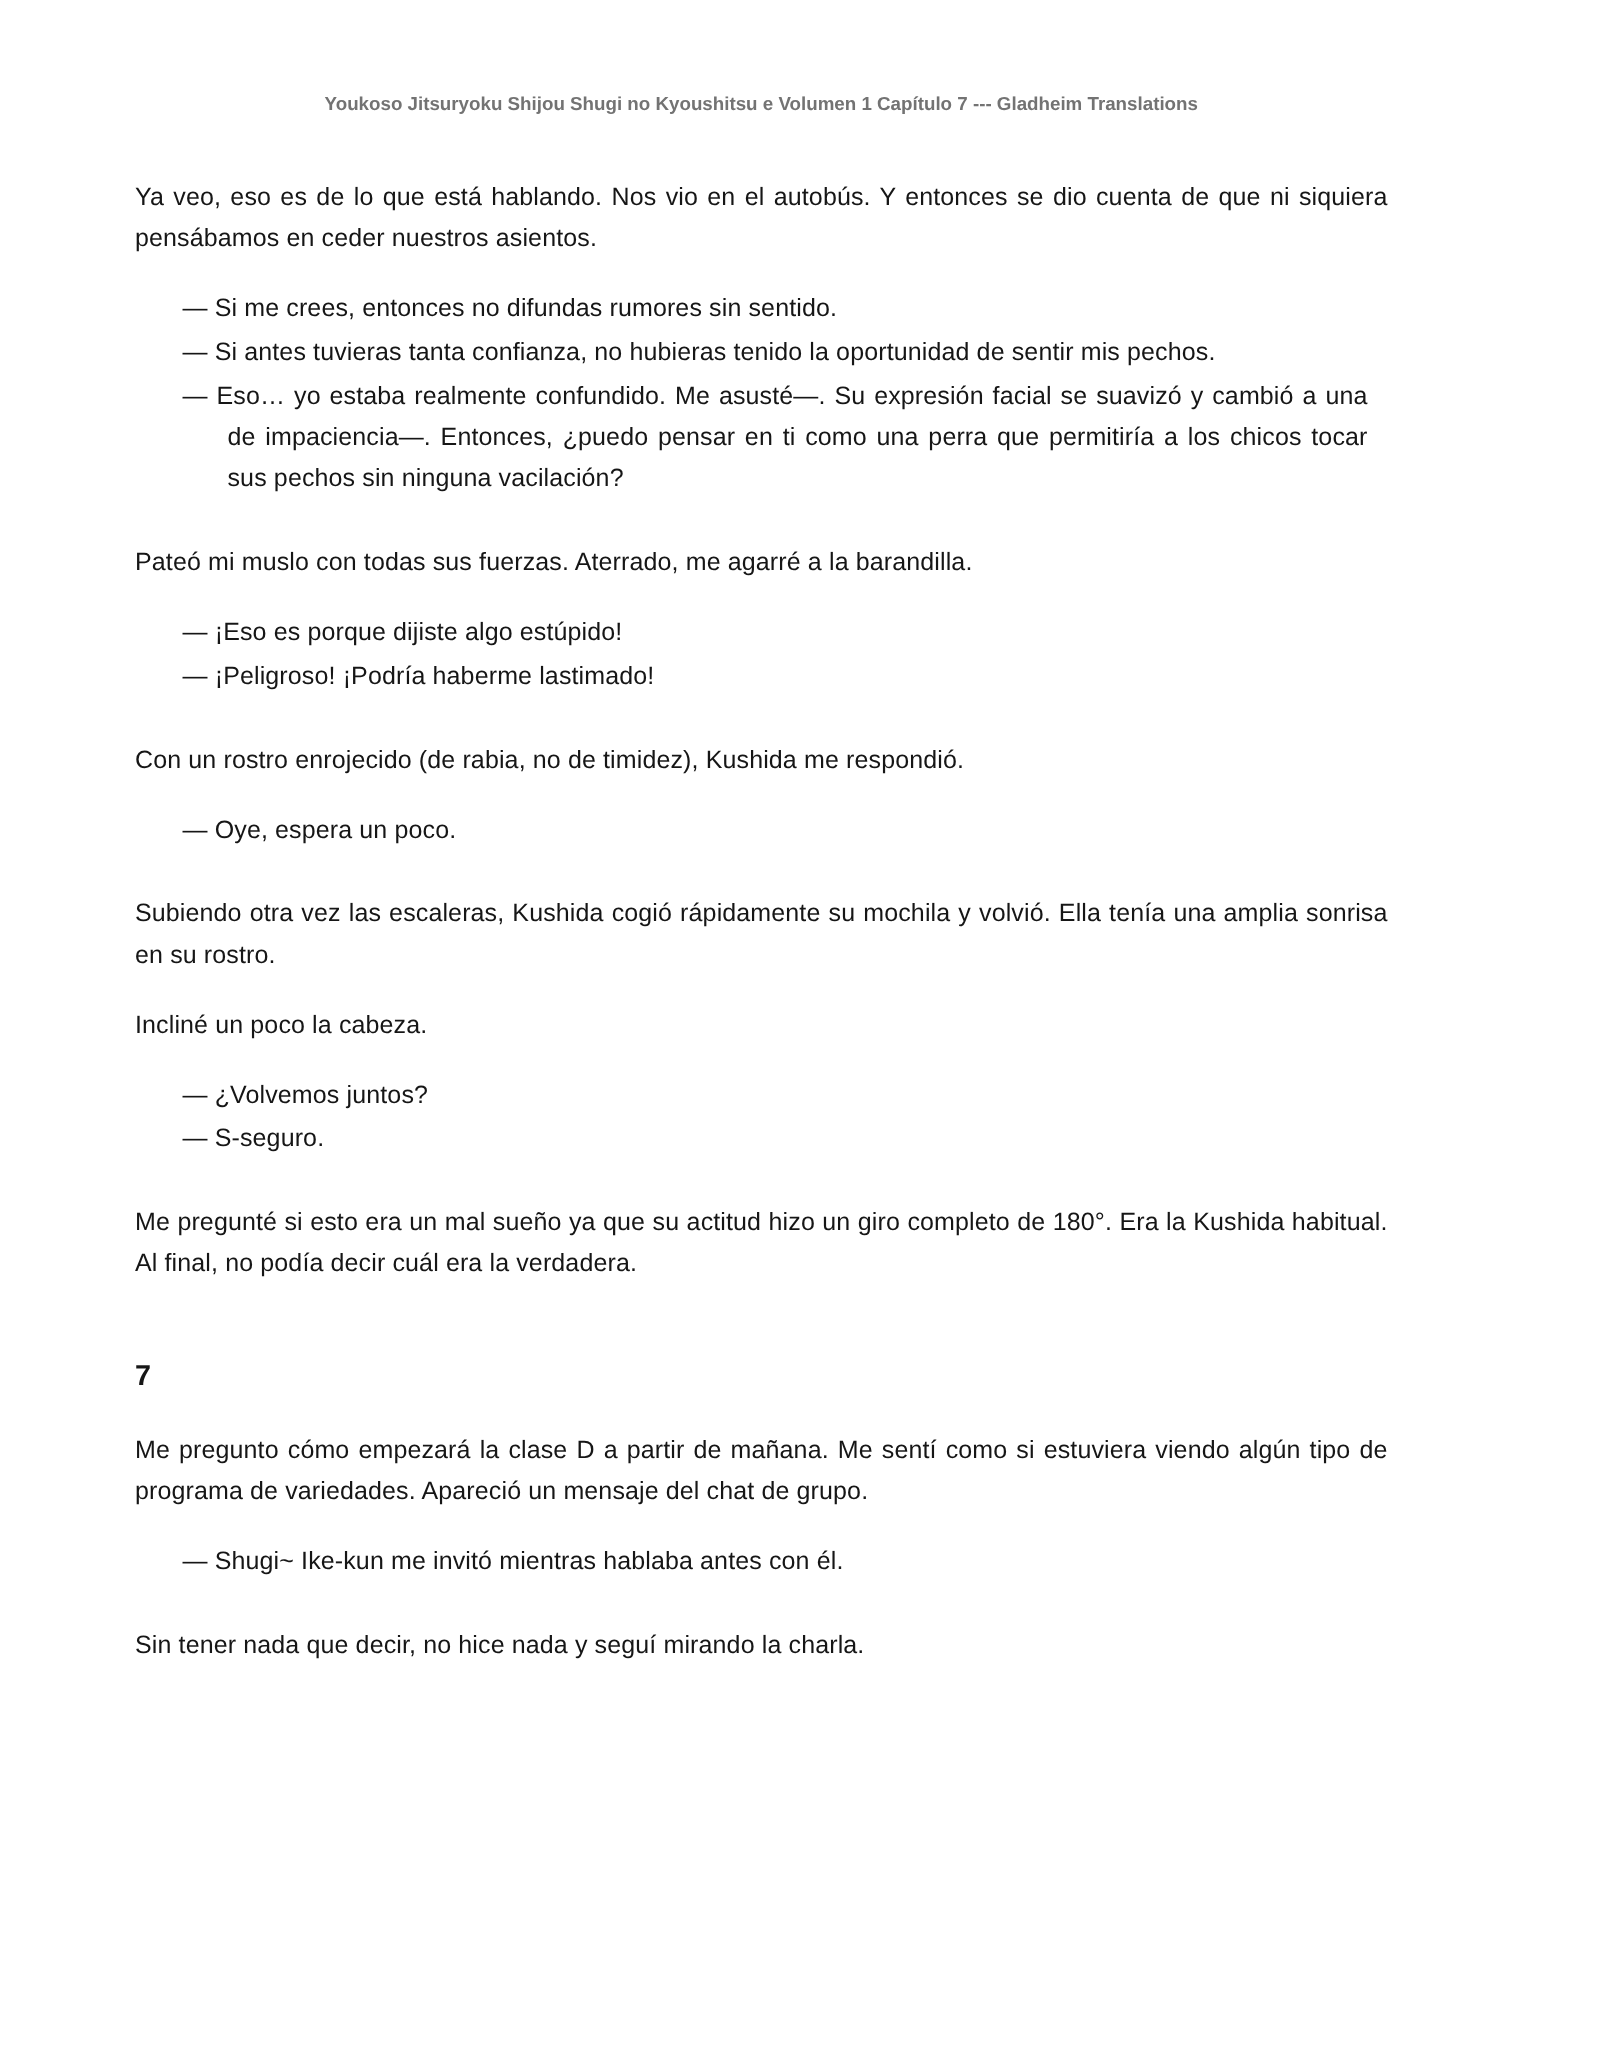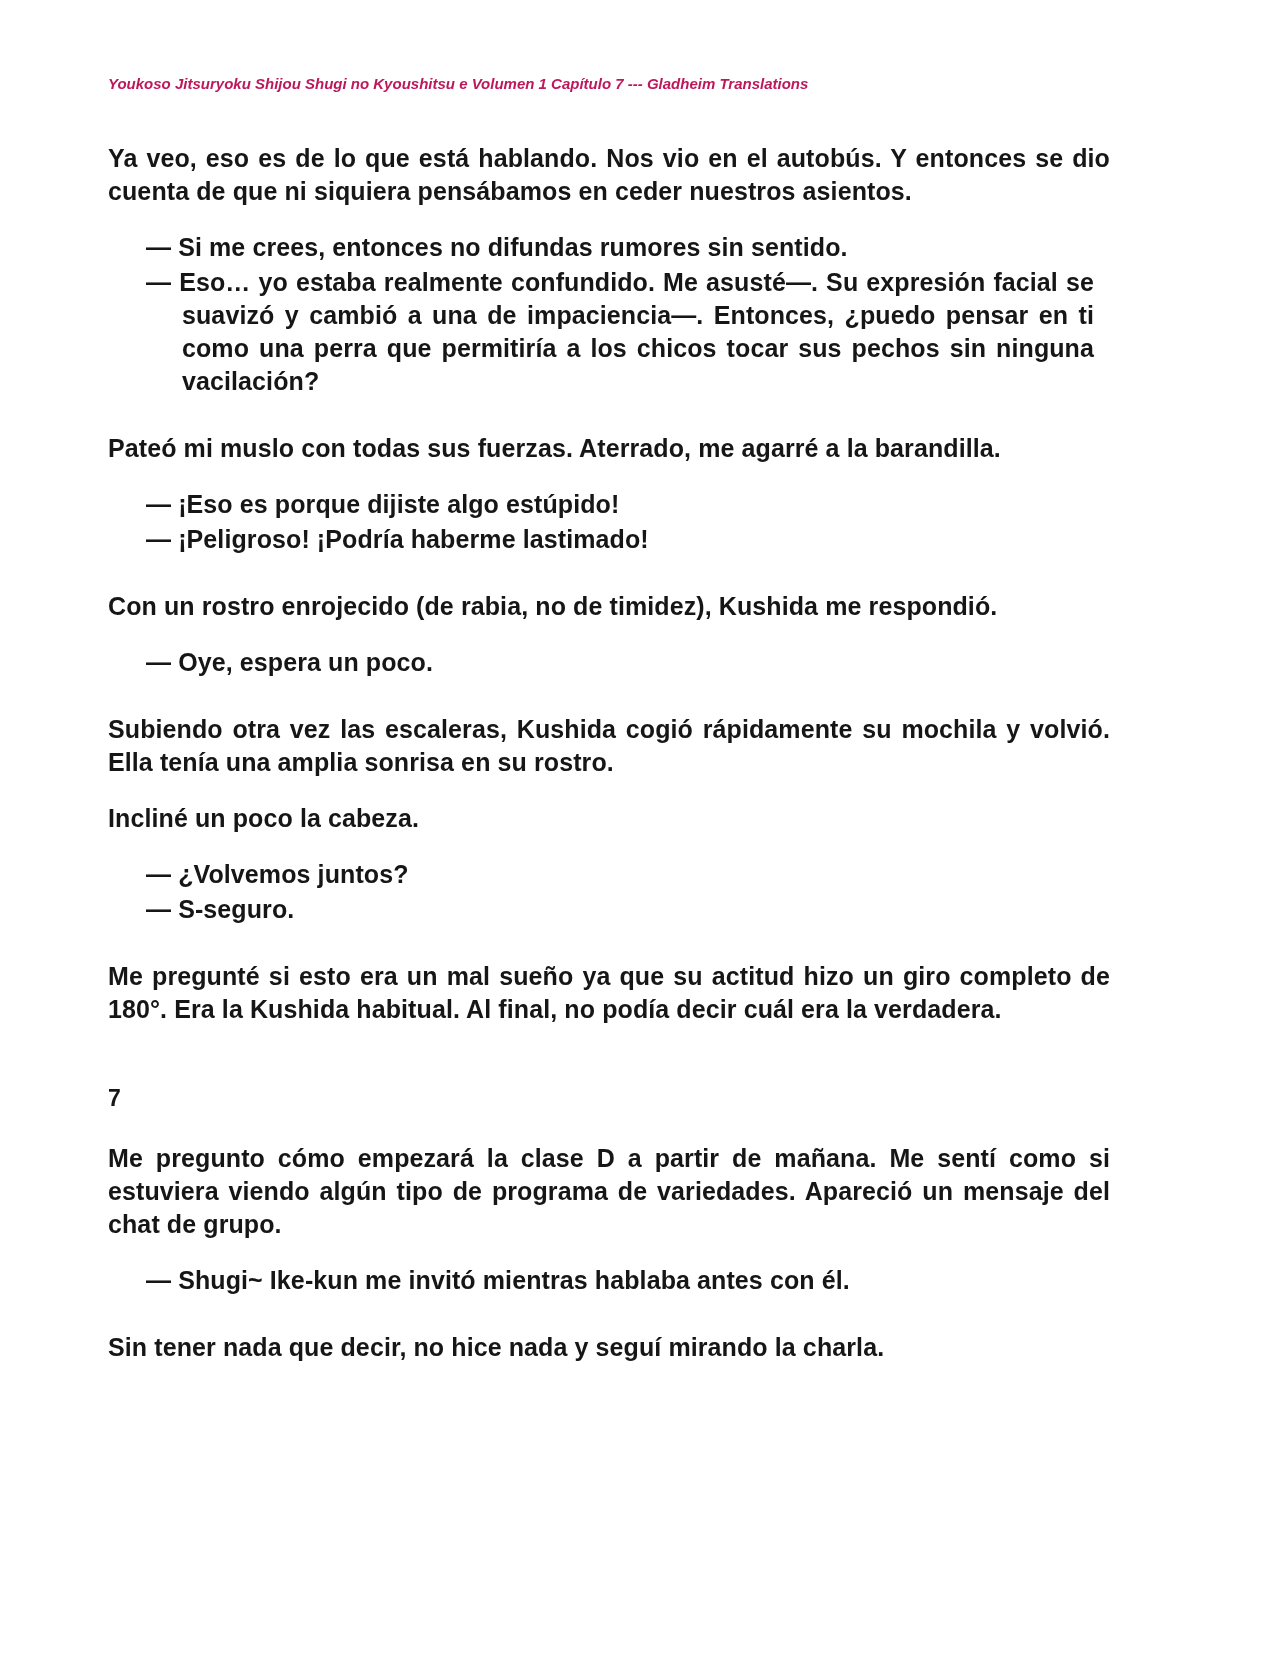--- a/index.html
+++ b/index.html
@@ -11,33 +11,31 @@
     width: 1280px;
     height: 1656px;
     box-sizing: border-box;
     background: #ffffff;
     color: #161616;
     padding: 74px 170px 0 108px;
     font-family: "Liberation Sans", sans-serif;
     overflow: hidden;
   }
   .doc-header {
-    text-align: left;
-    font-style: italic;
+    text-align: center;
     font-weight: bold;
     font-size: 15px;
     line-height: 20px;
-    color: #be185d;
+    color: #737373;
     margin: 0 0 48px 0;
   }
   .doc-body p, .doc-body h2 {
-    font-size: 25px;
+    font-size: 20px;
     line-height: 33px;
     letter-spacing: 0.1px;
-    font-weight: bold;
   }
   p.paragraph {
     margin: 0 0 23px 0;
     text-align: justify;
   }
   p.dialogue {
     margin: 0 16px 2px 38px;
     padding-left: 36px;
     text-indent: -36px;
     text-align: justify;
@@ -52,20 +50,21 @@
   }
 </style>
 </head>
 <body>
 
 <div class="page">
   <header class="doc-header">Youkoso Jitsuryoku Shijou Shugi no Kyoushitsu e Volumen 1 Capítulo 7 --- Gladheim Translations</header>
   <main class="doc-body">
       <p class="paragraph">Ya veo, eso es de lo que está hablando. Nos vio en el autobús. Y entonces se dio cuenta de que ni siquiera pensábamos en ceder nuestros asientos.</p>
       <p class="dialogue">— Si me crees, entonces no difundas rumores sin sentido.</p>
+      <p class="dialogue">— Si antes tuvieras tanta confianza, no hubieras tenido la oportunidad de sentir mis pechos.</p>
       <p class="dialogue">— Eso… yo estaba realmente confundido. Me asusté—. Su expresión facial se suavizó y cambió a una de impaciencia—. Entonces, ¿puedo pensar en ti como una perra que permitiría a los chicos tocar sus pechos sin ninguna vacilación?</p>
       <p class="paragraph">Pateó mi muslo con todas sus fuerzas. Aterrado, me agarré a la barandilla.</p>
       <p class="dialogue">— ¡Eso es porque dijiste algo estúpido!</p>
       <p class="dialogue">— ¡Peligroso! ¡Podría haberme lastimado!</p>
       <p class="paragraph">Con un rostro enrojecido (de rabia, no de timidez), Kushida me respondió.</p>
       <p class="dialogue">— Oye, espera un poco.</p>
       <p class="paragraph">Subiendo otra vez las escaleras, Kushida cogió rápidamente su mochila y volvió. Ella tenía una amplia sonrisa en su rostro.</p>
       <p class="paragraph">Incliné un poco la cabeza.</p>
       <p class="dialogue">— ¿Volvemos juntos?</p>
       <p class="dialogue">— S-seguro.</p>

